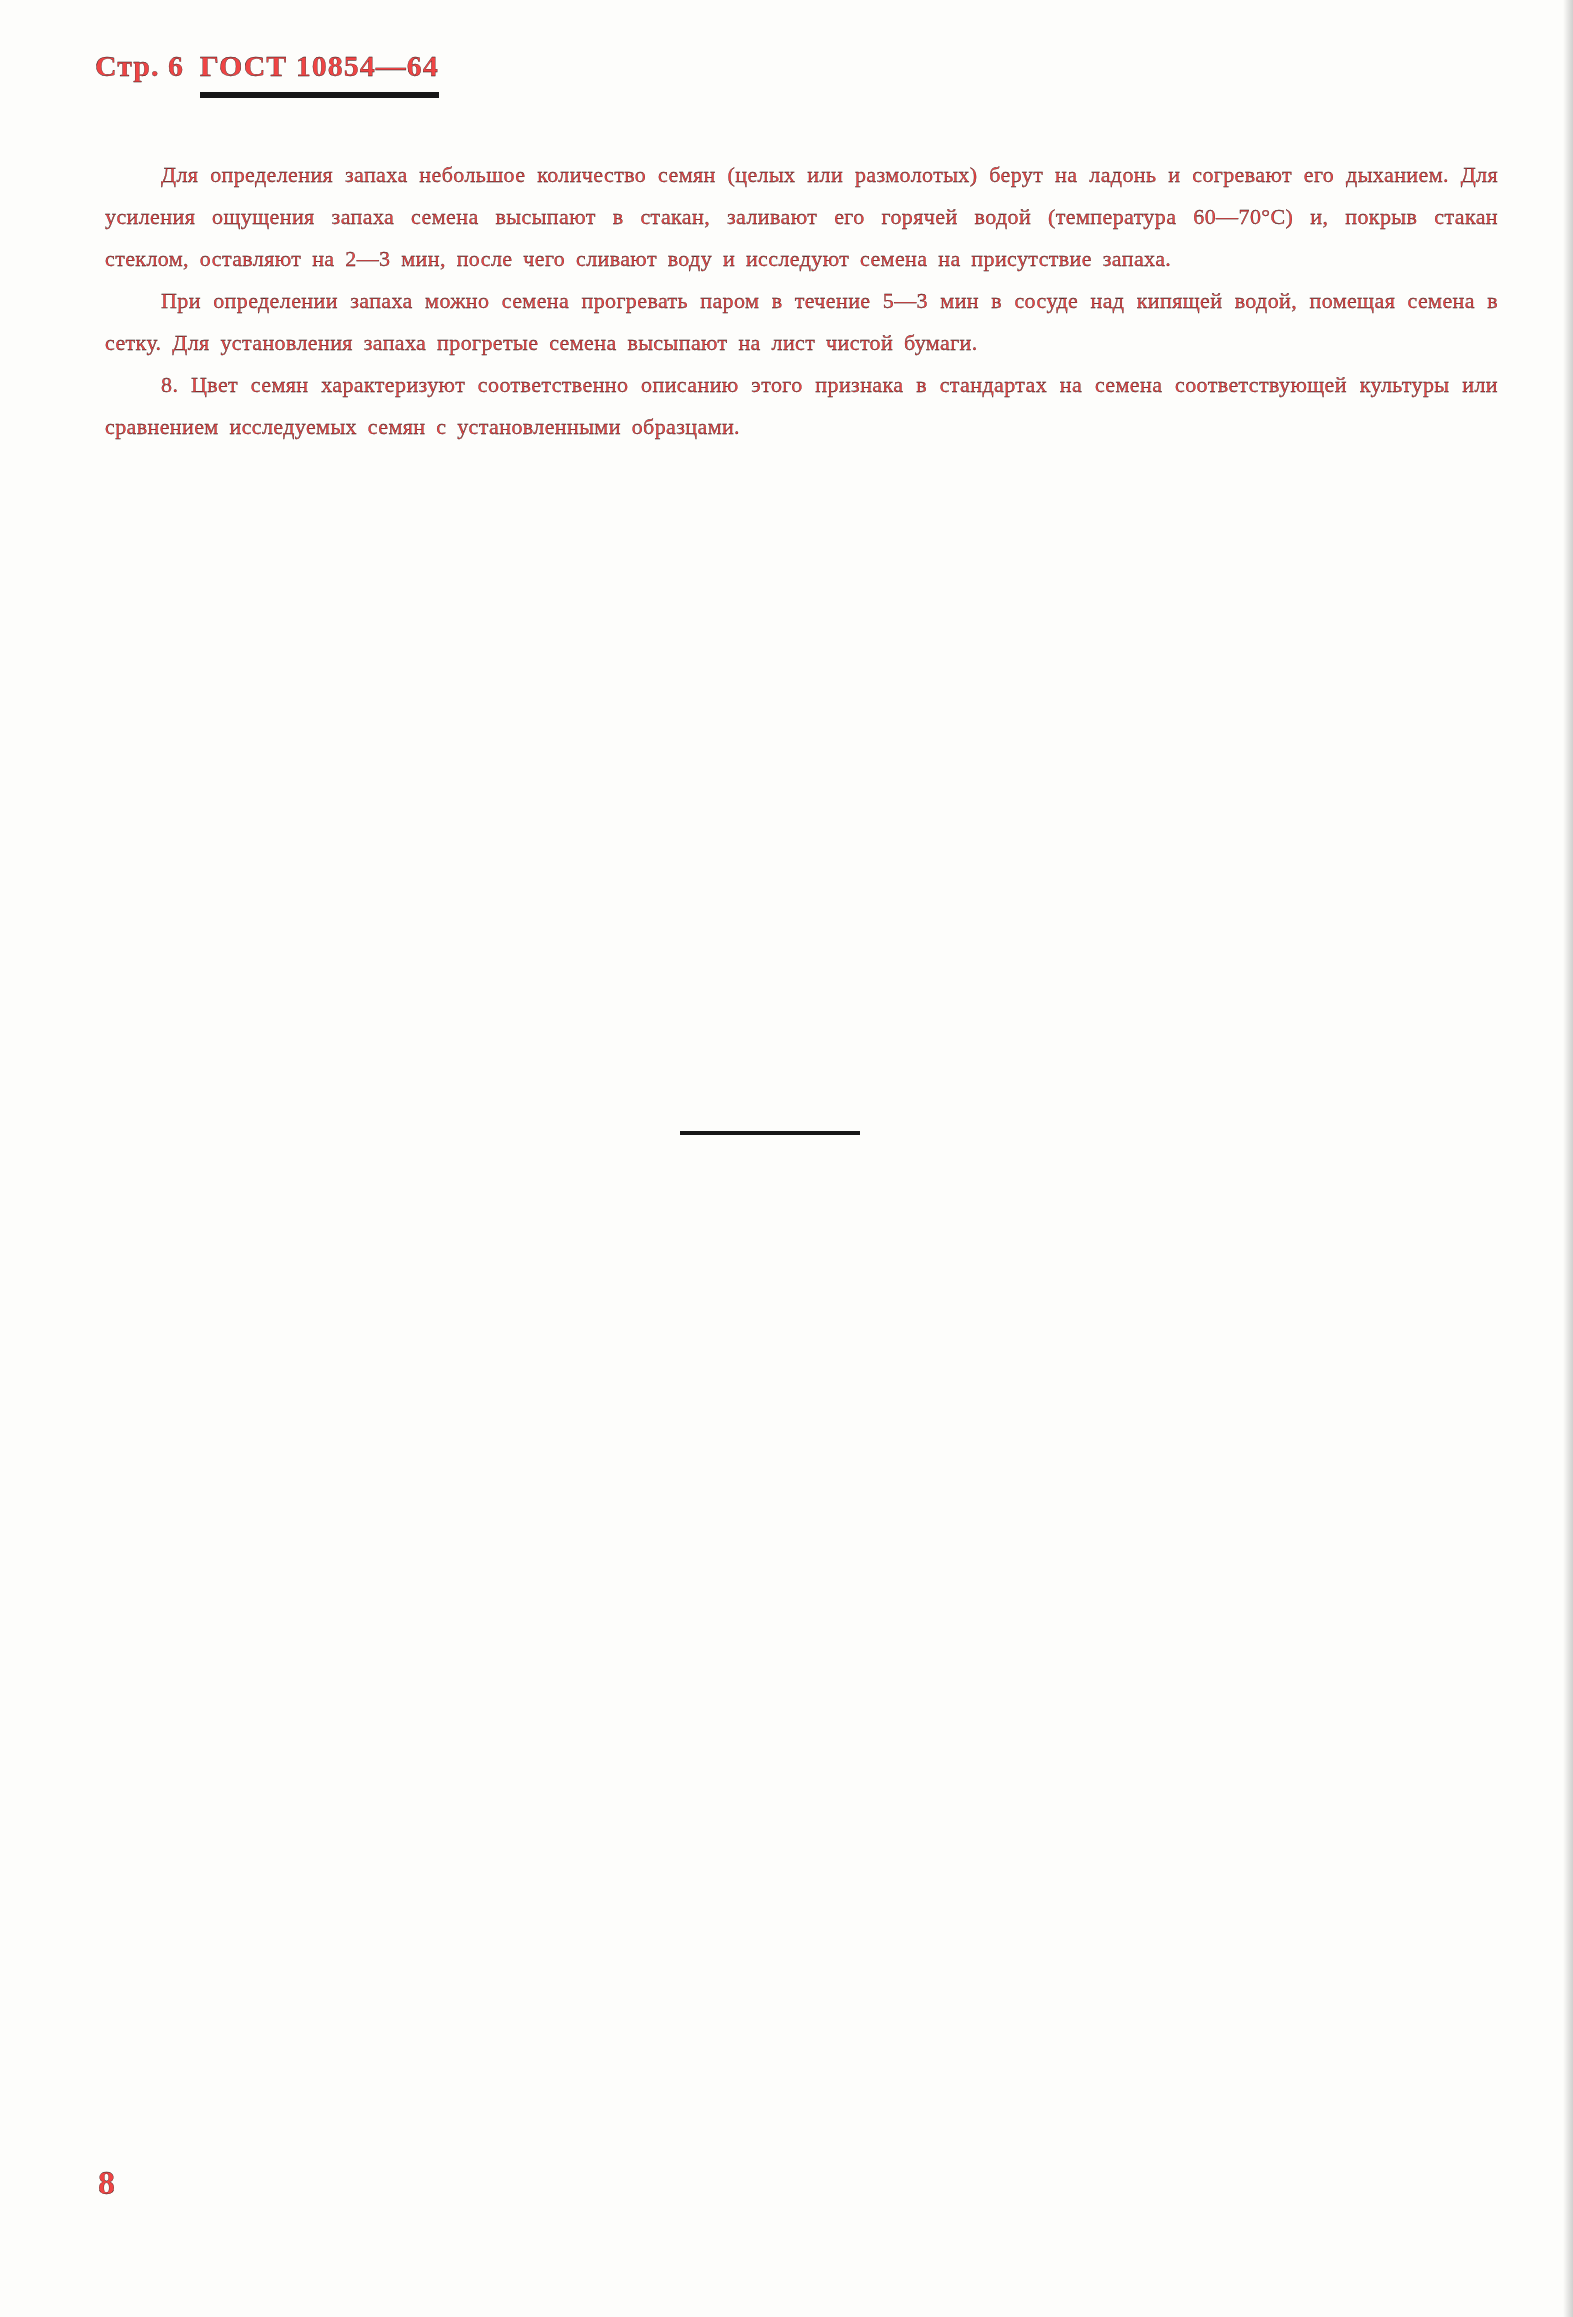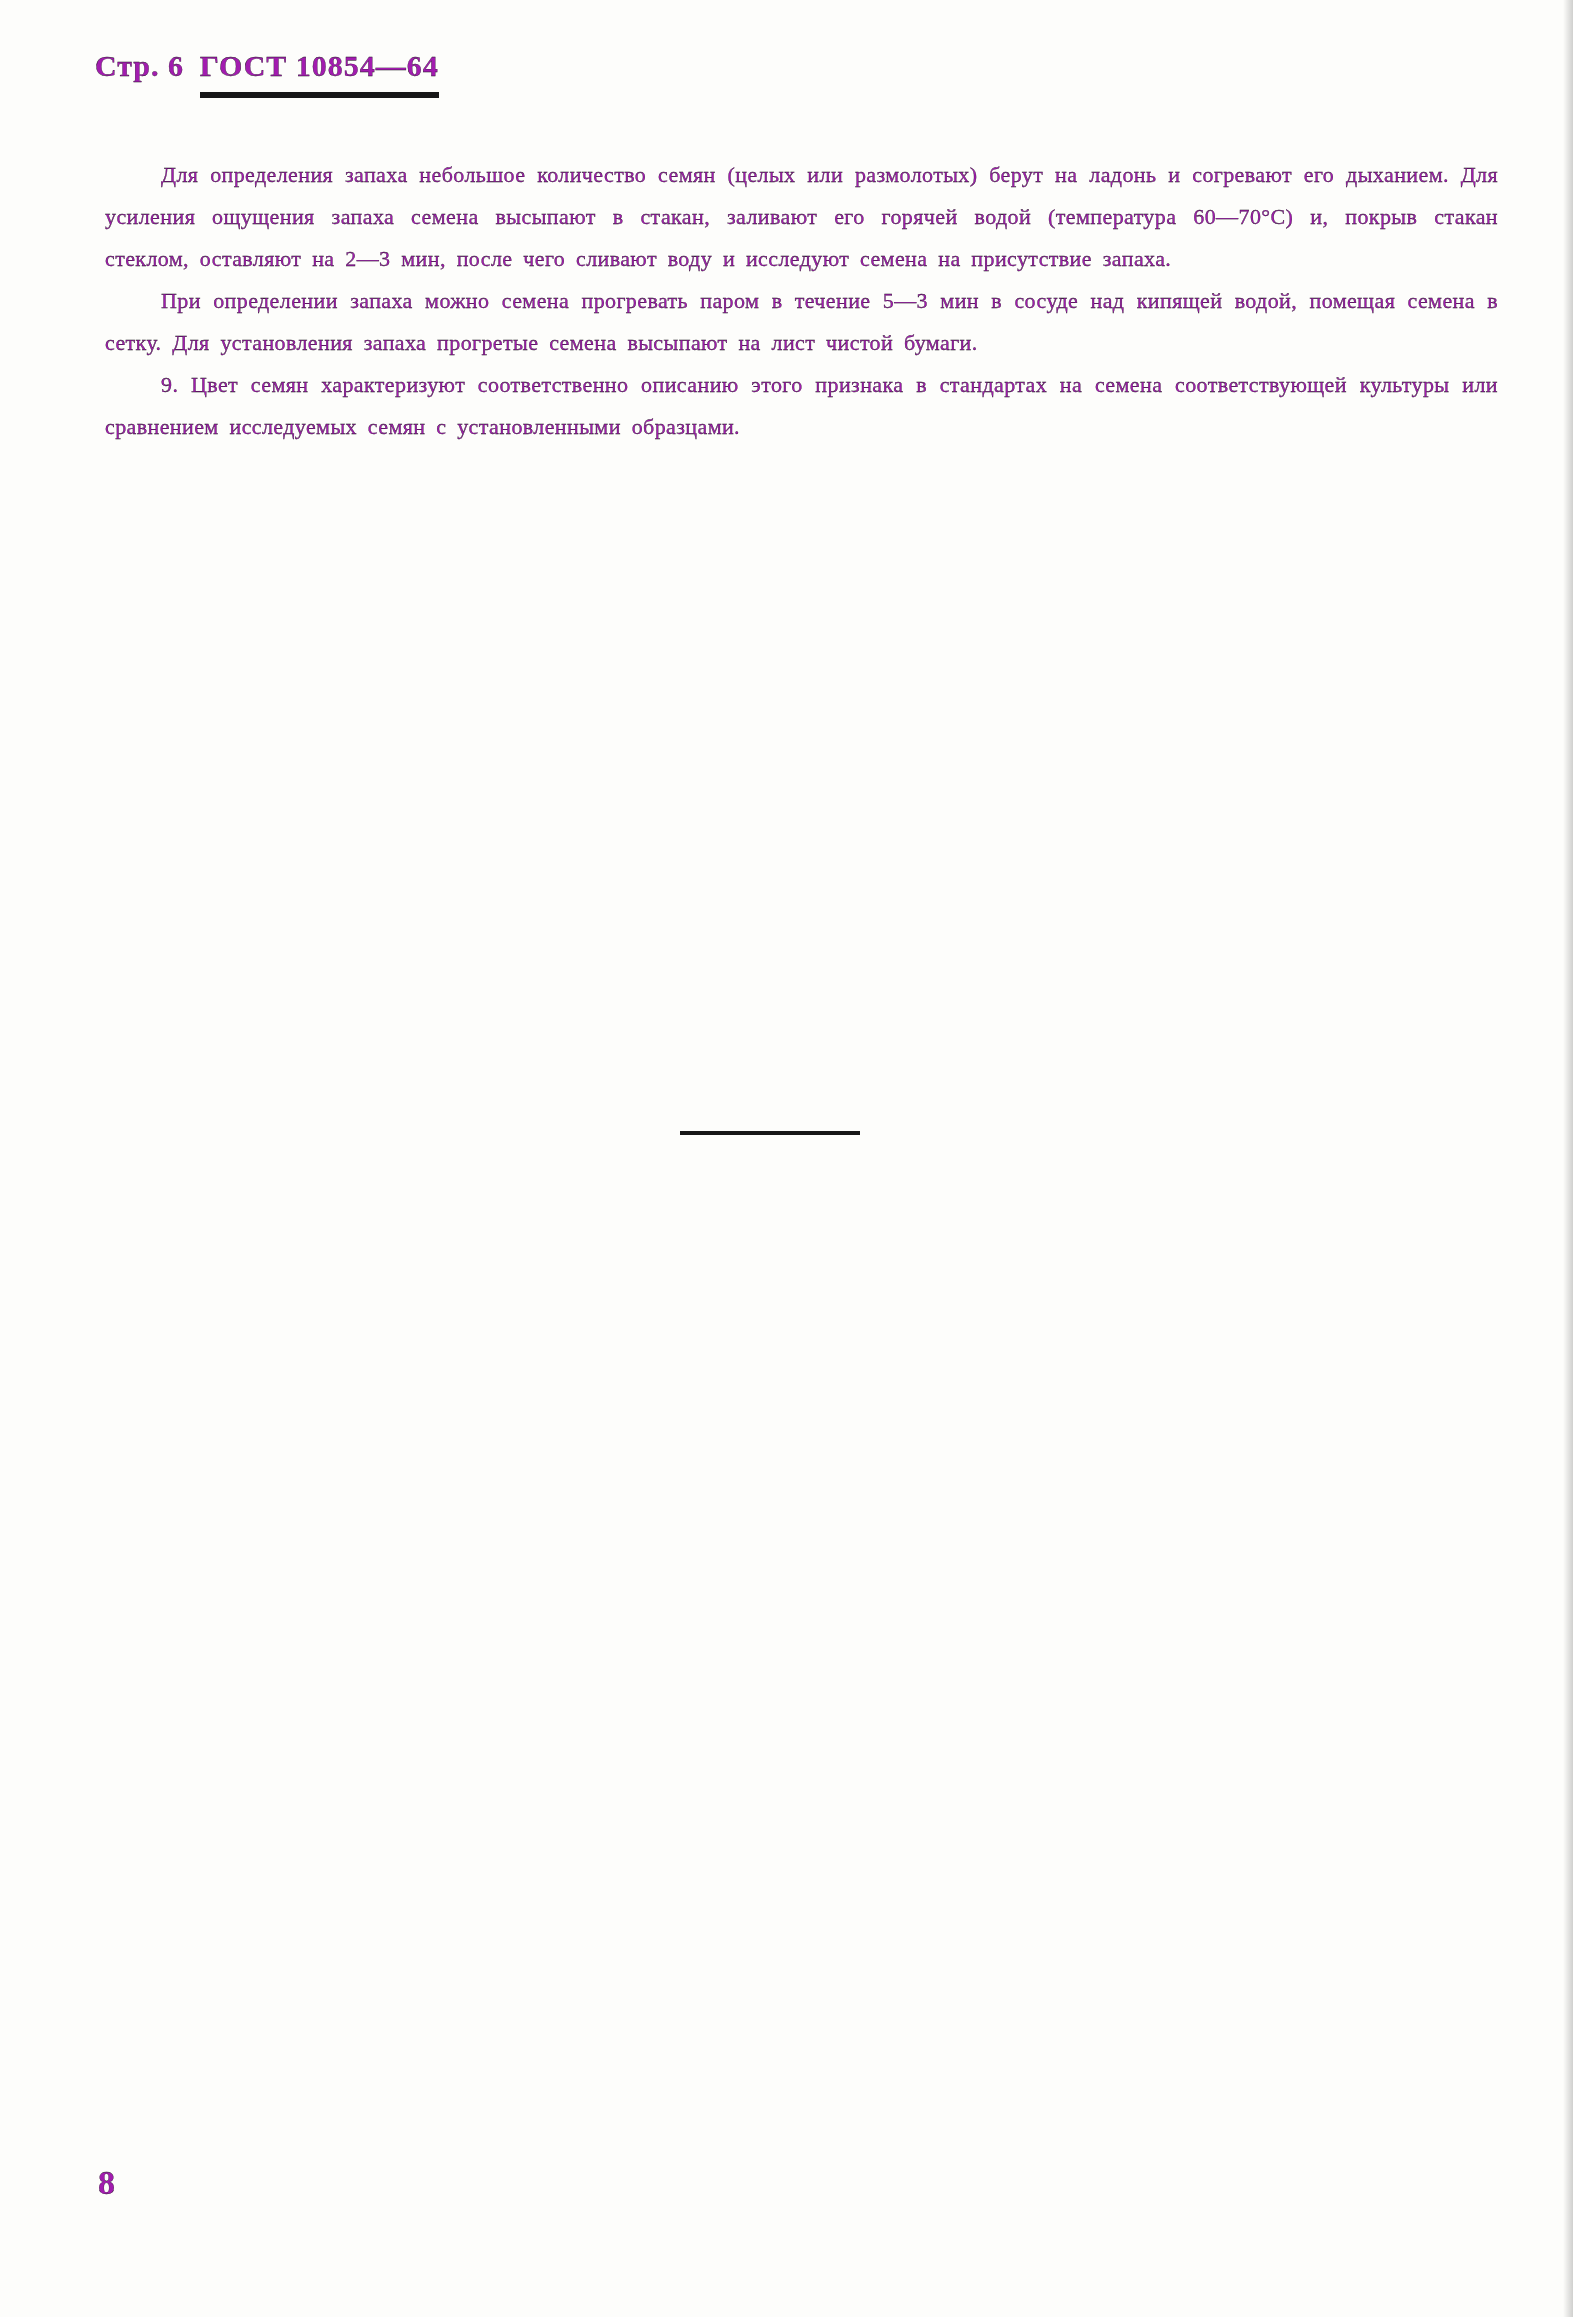--- a/index.html
+++ b/index.html
@@ -9,21 +9,21 @@
   }
 
   .page {
     position: relative;
     width: 1573px;
     height: 2317px;
     margin: 0 auto;
     background: #fdfdfb;
     overflow: hidden;
     font-family: "Liberation Serif", "DejaVu Serif", serif;
-    color: #a21caf;
+    color: #ef4444;
   }
 
   
   .scan-edge {
     position: absolute;
     top: 0;
     right: 0;
     width: 9.8px;
     height: 100%;
     background: linear-gradient(to right, rgba(0,0,0,0), rgba(0,0,0,0.18));
@@ -90,21 +90,21 @@
 
   <div class="scan-edge"></div>
 
   <header class="page-header">
     <span>Стр. 6</span><span class="standard">ГОСТ 10854—64</span>
   </header>
 
   <main class="content">
     <p>Для определения запаха небольшое количество семян (целых или размолотых) берут на ладонь и согревают его дыханием. Для усиления ощущения запаха семена высыпают в стакан, заливают его горячей водой (температура 60—70°С) и, покрыв стакан стеклом, оставляют на 2—3 мин, после чего сливают воду и исследуют семена на присутствие запаха.</p>
     <p>При определении запаха можно семена прогревать паром в течение 5—3 мин в сосуде над кипящей водой, помещая семена в сетку. Для установления запаха прогретые семена высыпают на лист чистой бумаги.</p>
-    <p>9. Цвет семян характеризуют соответственно описанию этого признака в стандартах на семена соответствующей культуры или сравнением исследуемых семян с установленными образцами.</p>
+    <p>8. Цвет семян характеризуют соответственно описанию этого признака в стандартах на семена соответствующей культуры или сравнением исследуемых семян с установленными образцами.</p>
   </main>
 
   <div class="separator"></div>
 
   <div class="page-number">8</div>
 
 </div>
 
 
 </body></html>

